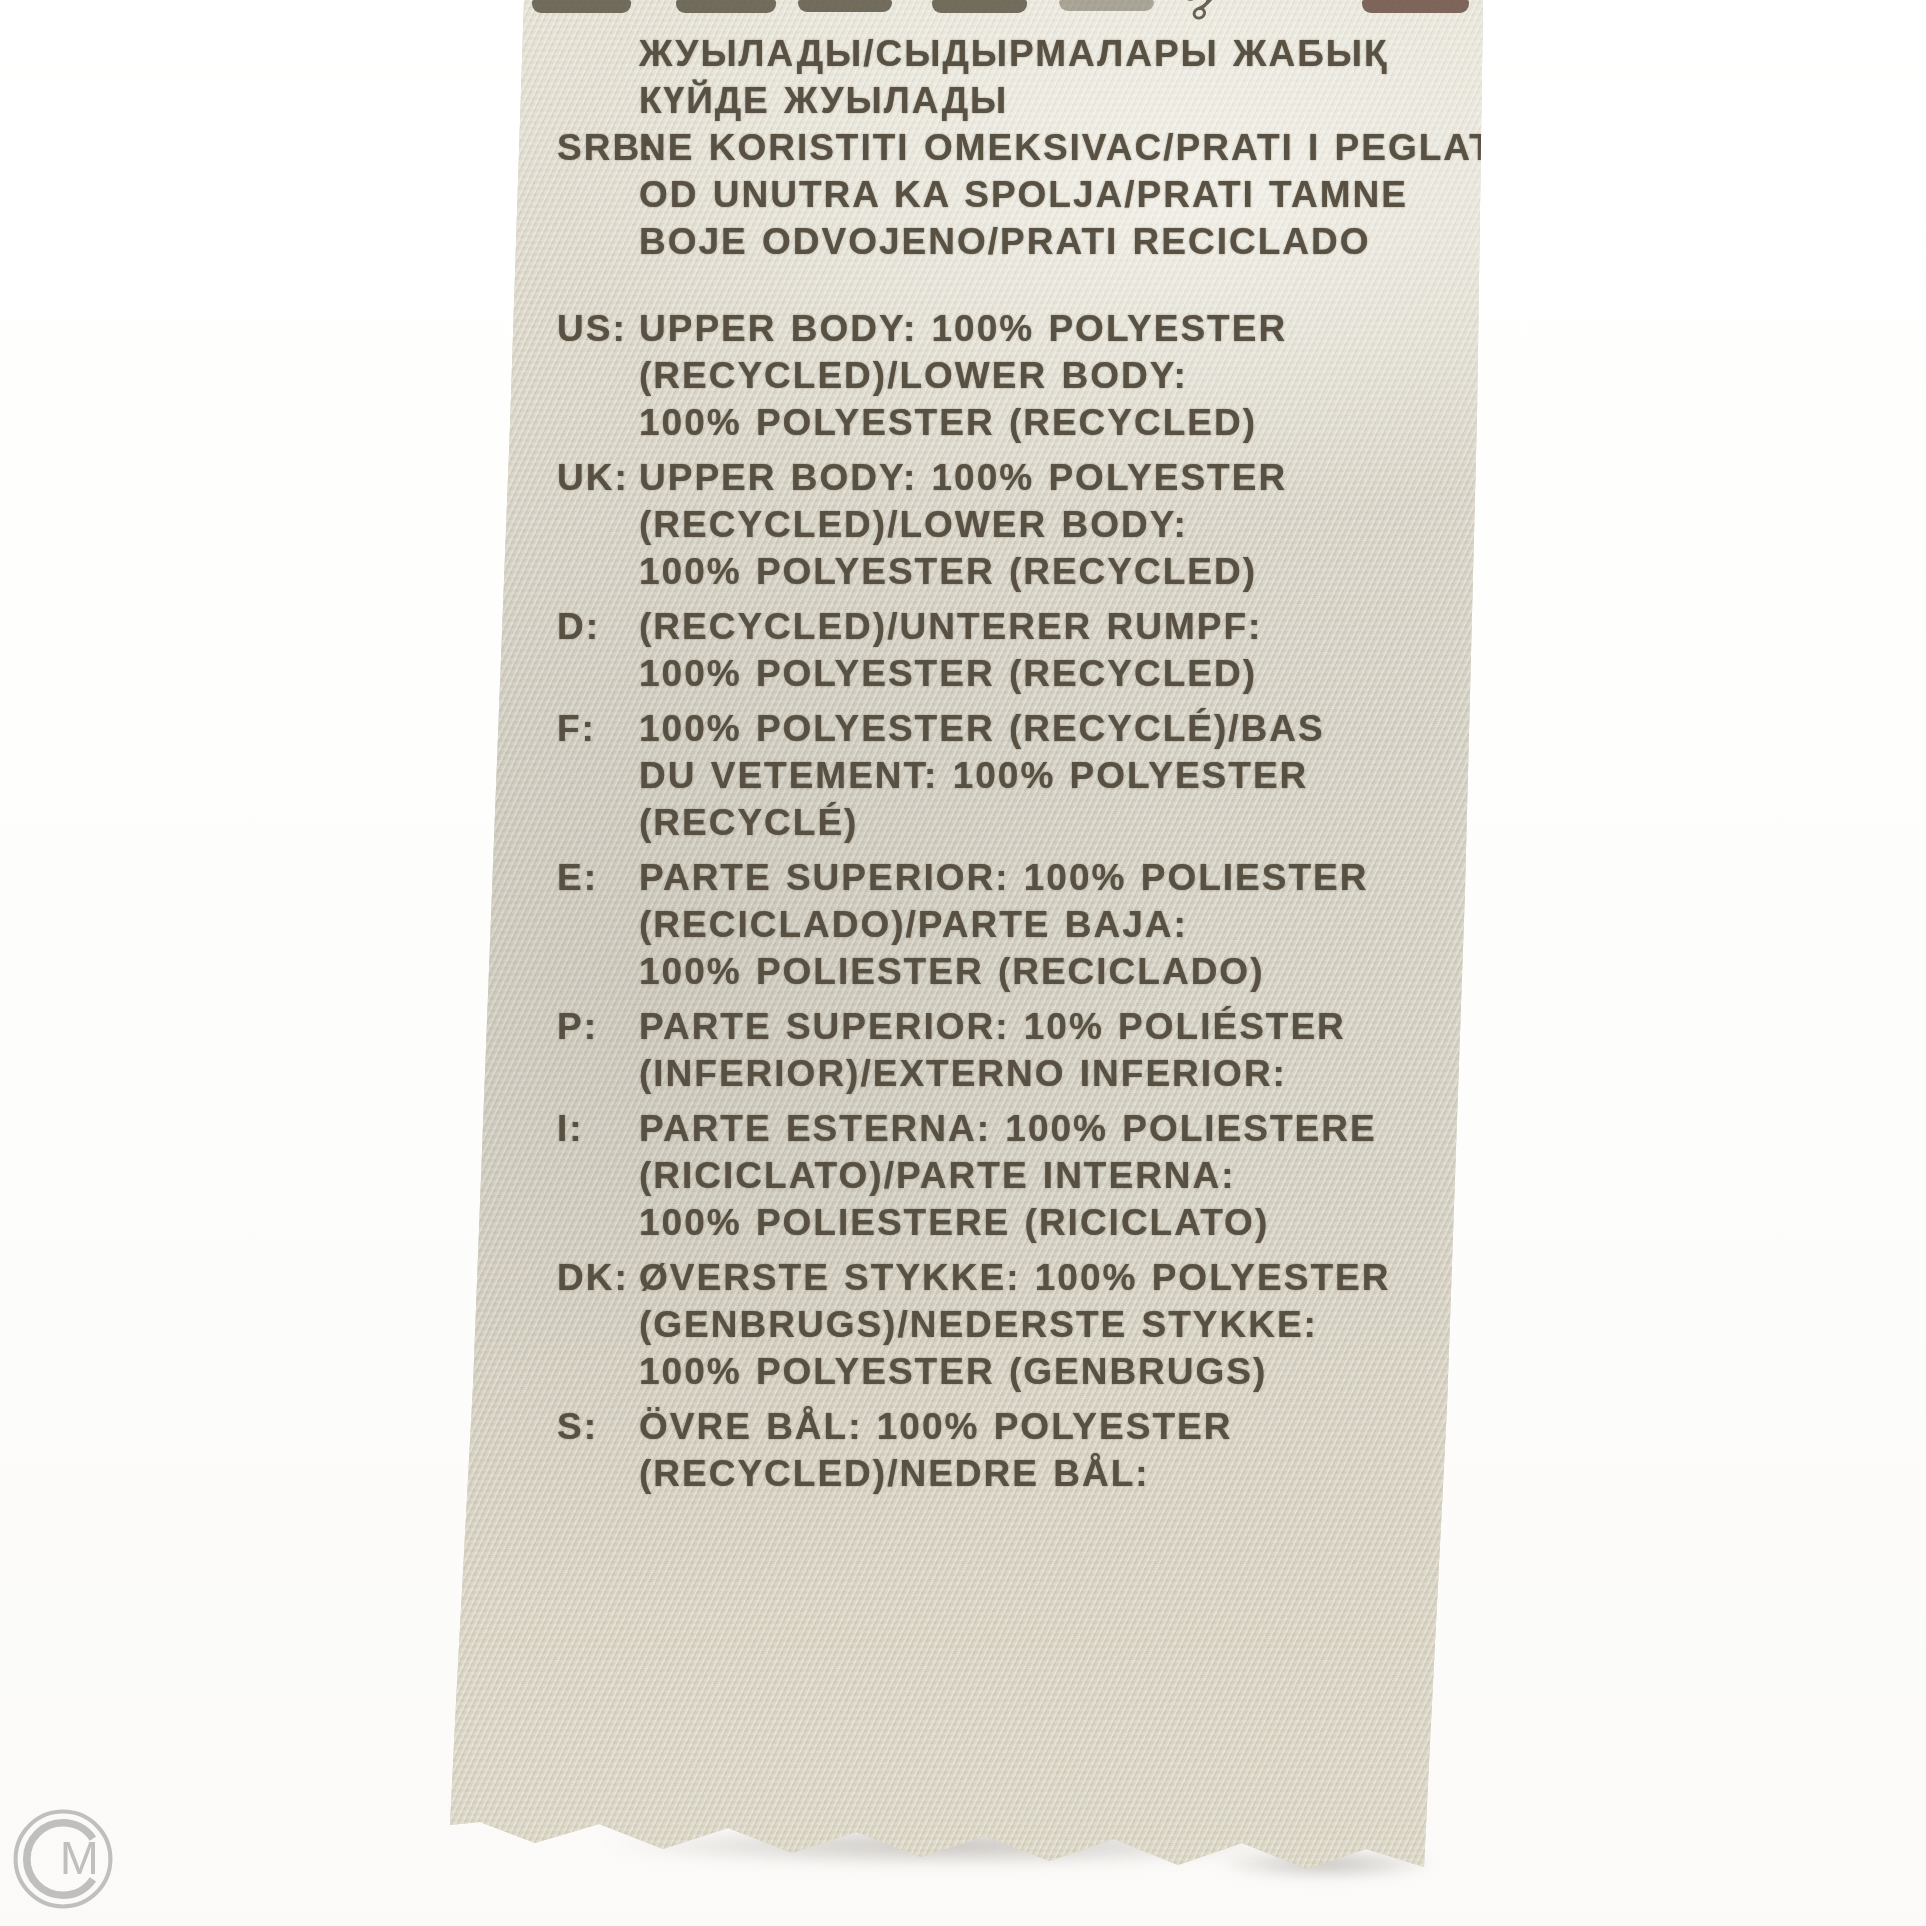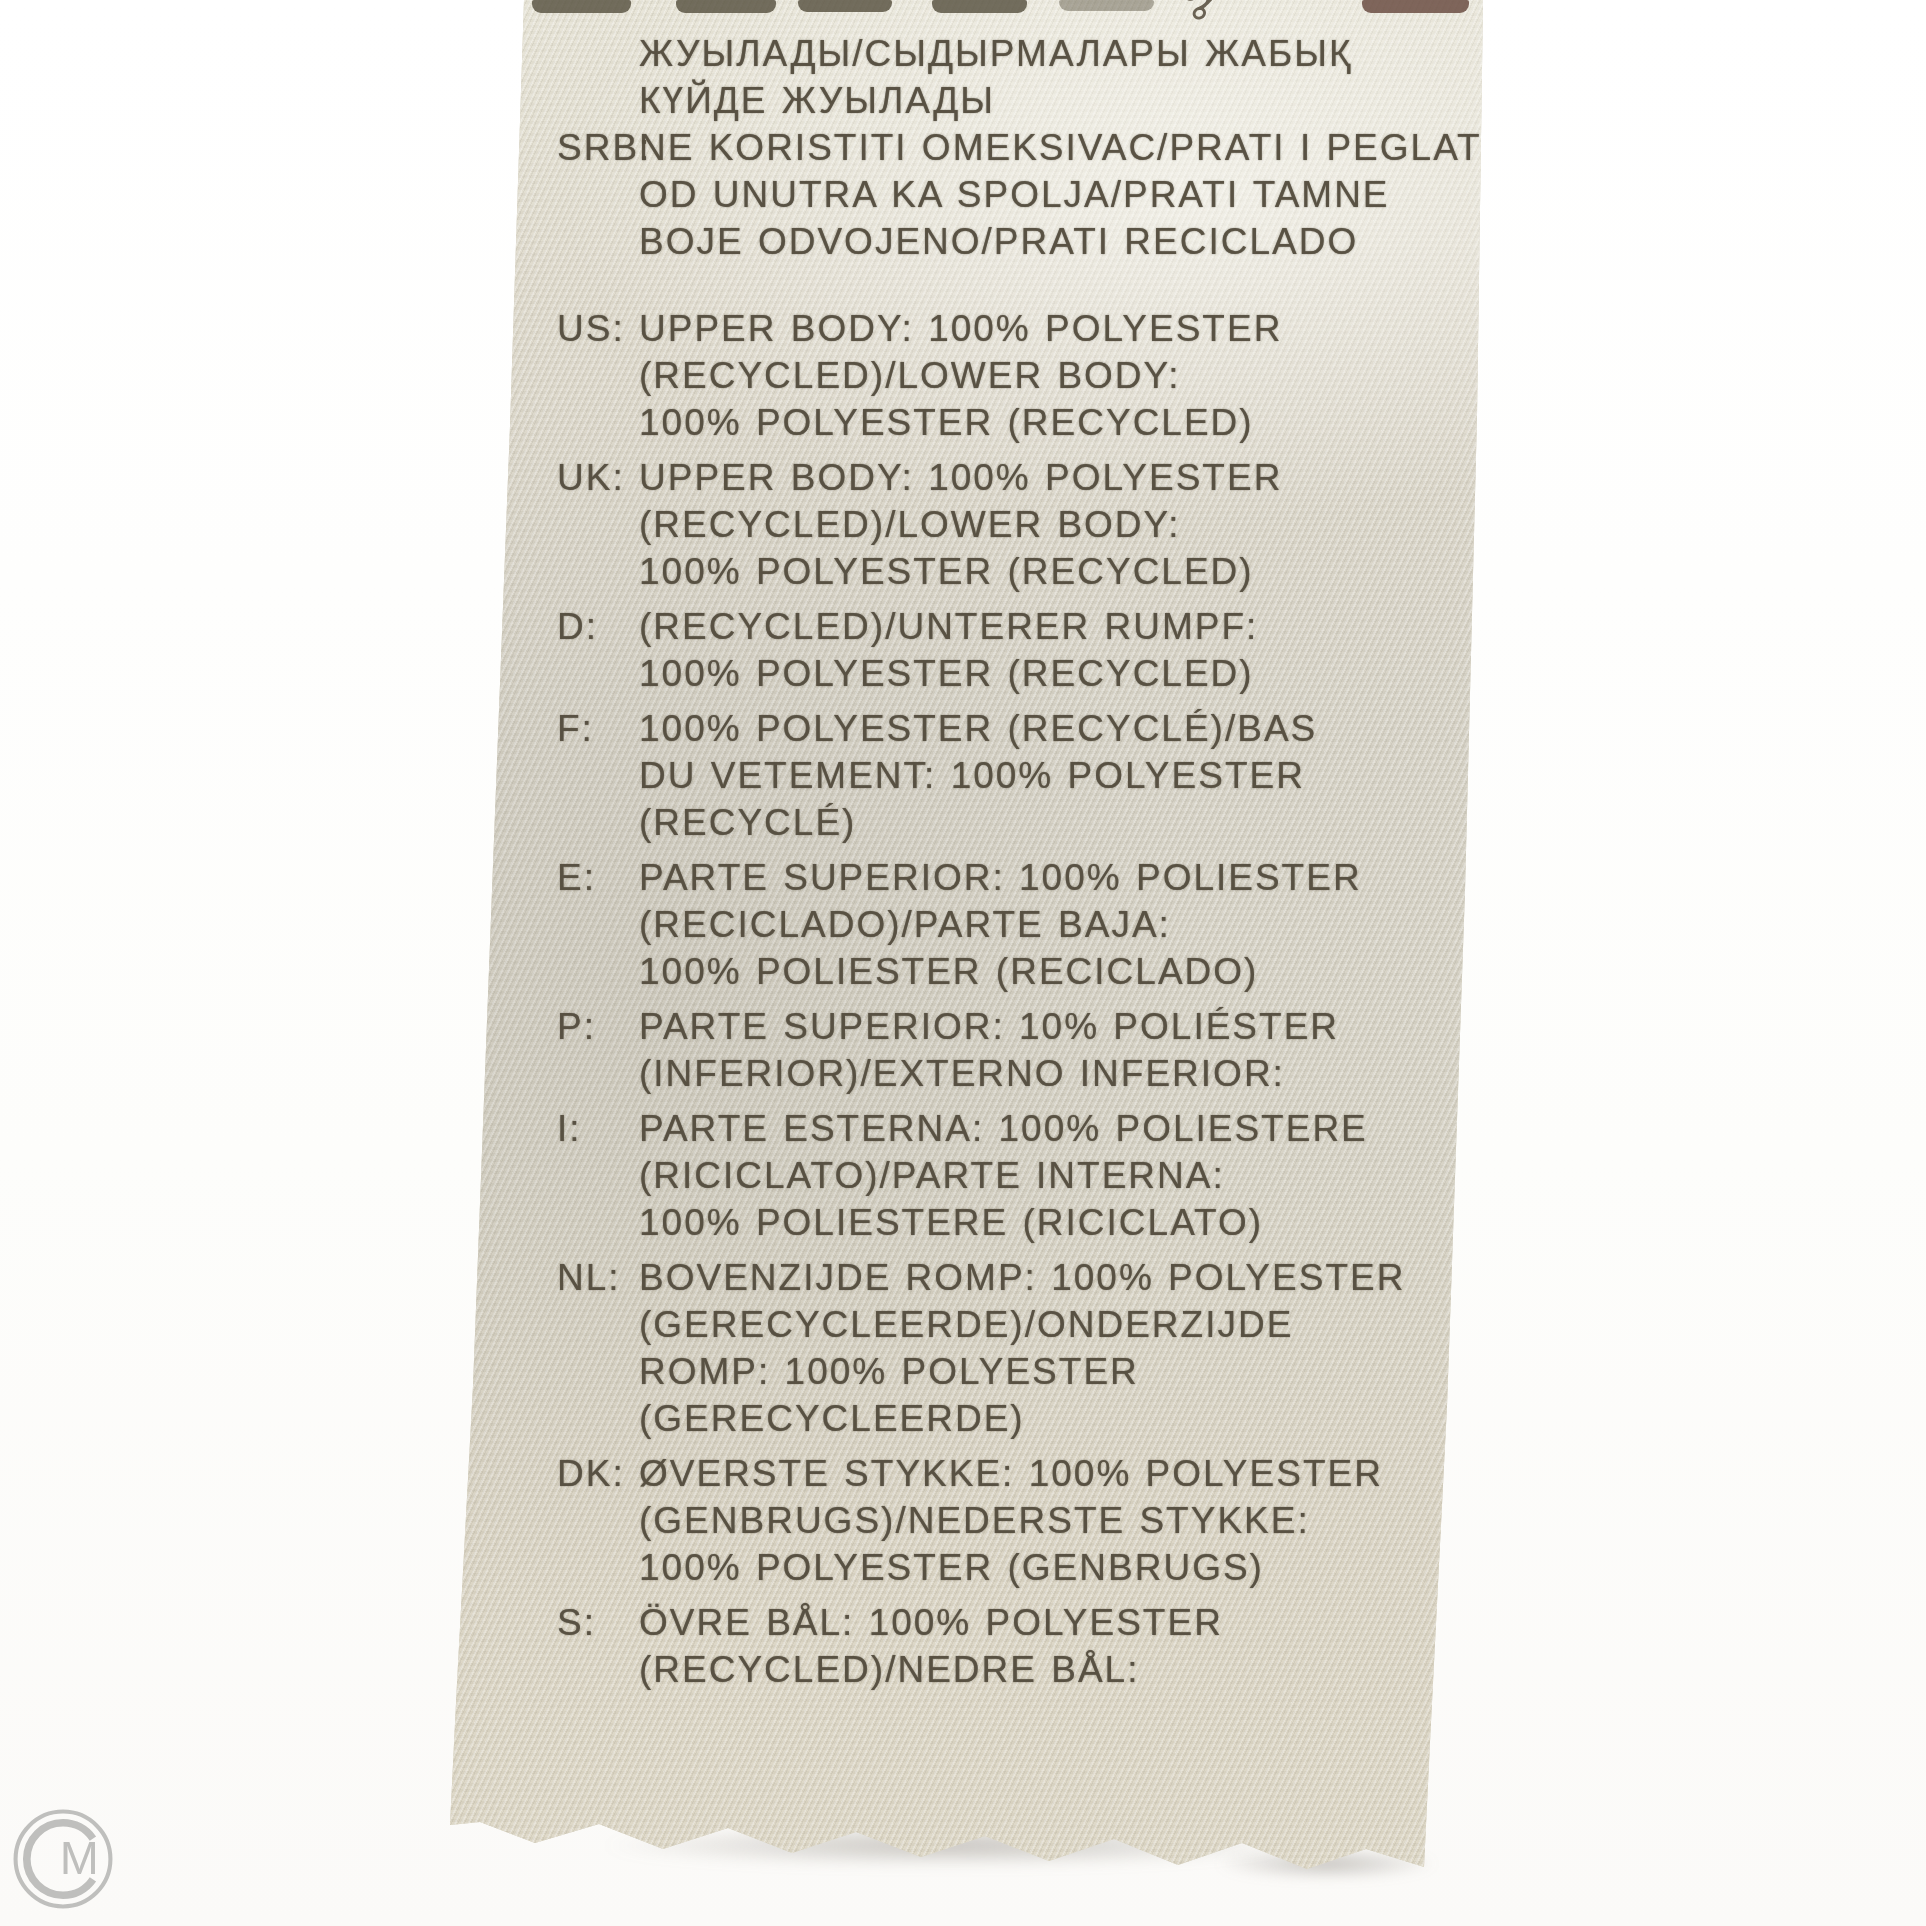--- a/index.html
+++ b/index.html
@@ -90,21 +90,21 @@
   }
 
   
   .content {
     position: absolute;
     left: 557px;
     top: 30px;
     width: 906px;
     color: rgba(84,76,62,0.84);
     font-size: 37px;
-    font-weight: 400;
+    font-weight: 700;
     line-height: 47px;
     letter-spacing: 2px;
     word-spacing: 2px;
     text-shadow: 0 0 1px rgba(84,76,62,0.75), 0 0 3px rgba(84,76,62,0.22);
   }
   .entry {
     display: grid;
     grid-template-columns: 82px 1fr;
     margin-bottom: 8px;
   }
@@ -207,29 +207,20 @@
         </div>
         <div class="entry">
           <div class="key">I:</div>
           <div class="lines">
             <div class="line">PARTE ESTERNA: 100% POLIESTERE</div>
             <div class="line">(RICICLATO)/PARTE INTERNA:</div>
             <div class="line">100% POLIESTERE (RICICLATO)</div>
           </div>
         </div>
         <div class="entry">
-          <div class="key">NL:</div>
-          <div class="lines">
-            <div class="line">BOVENZIJDE ROMP: 100% POLYESTER</div>
-            <div class="line">(GERECYCLEERDE)/ONDERZIJDE</div>
-            <div class="line">ROMP: 100% POLYESTER</div>
-            <div class="line">(GERECYCLEERDE)</div>
-          </div>
-        </div>
-        <div class="entry">
           <div class="key">DK:</div>
           <div class="lines">
             <div class="line">ØVERSTE STYKKE: 100% POLYESTER</div>
             <div class="line">(GENBRUGS)/NEDERSTE STYKKE:</div>
             <div class="line">100% POLYESTER (GENBRUGS)</div>
           </div>
         </div>
         <div class="entry">
           <div class="key">S:</div>
           <div class="lines">

